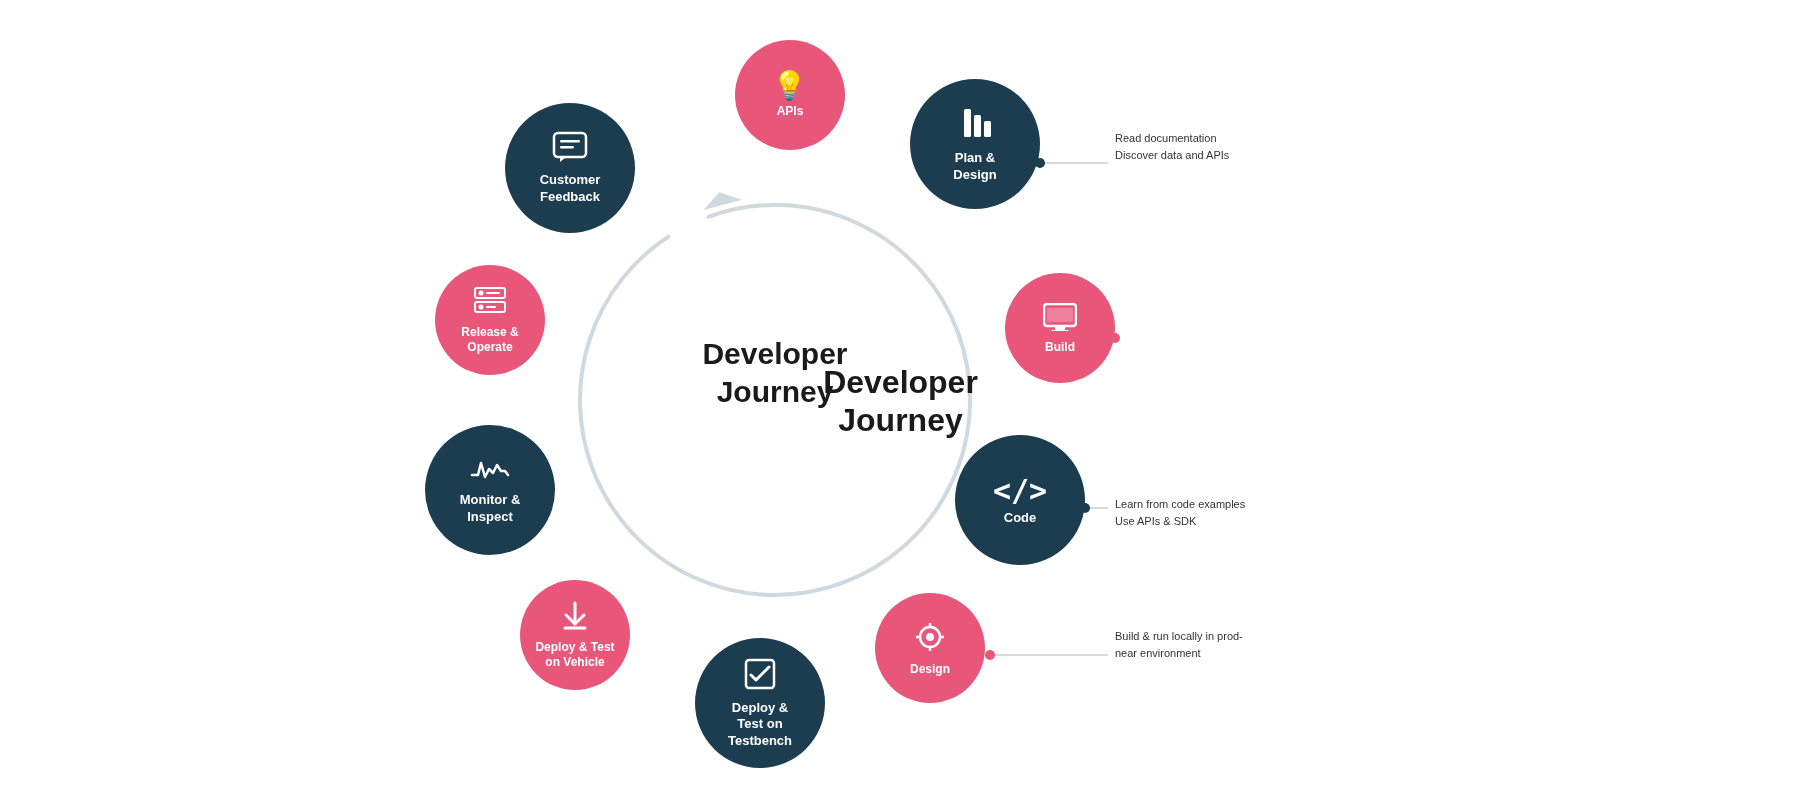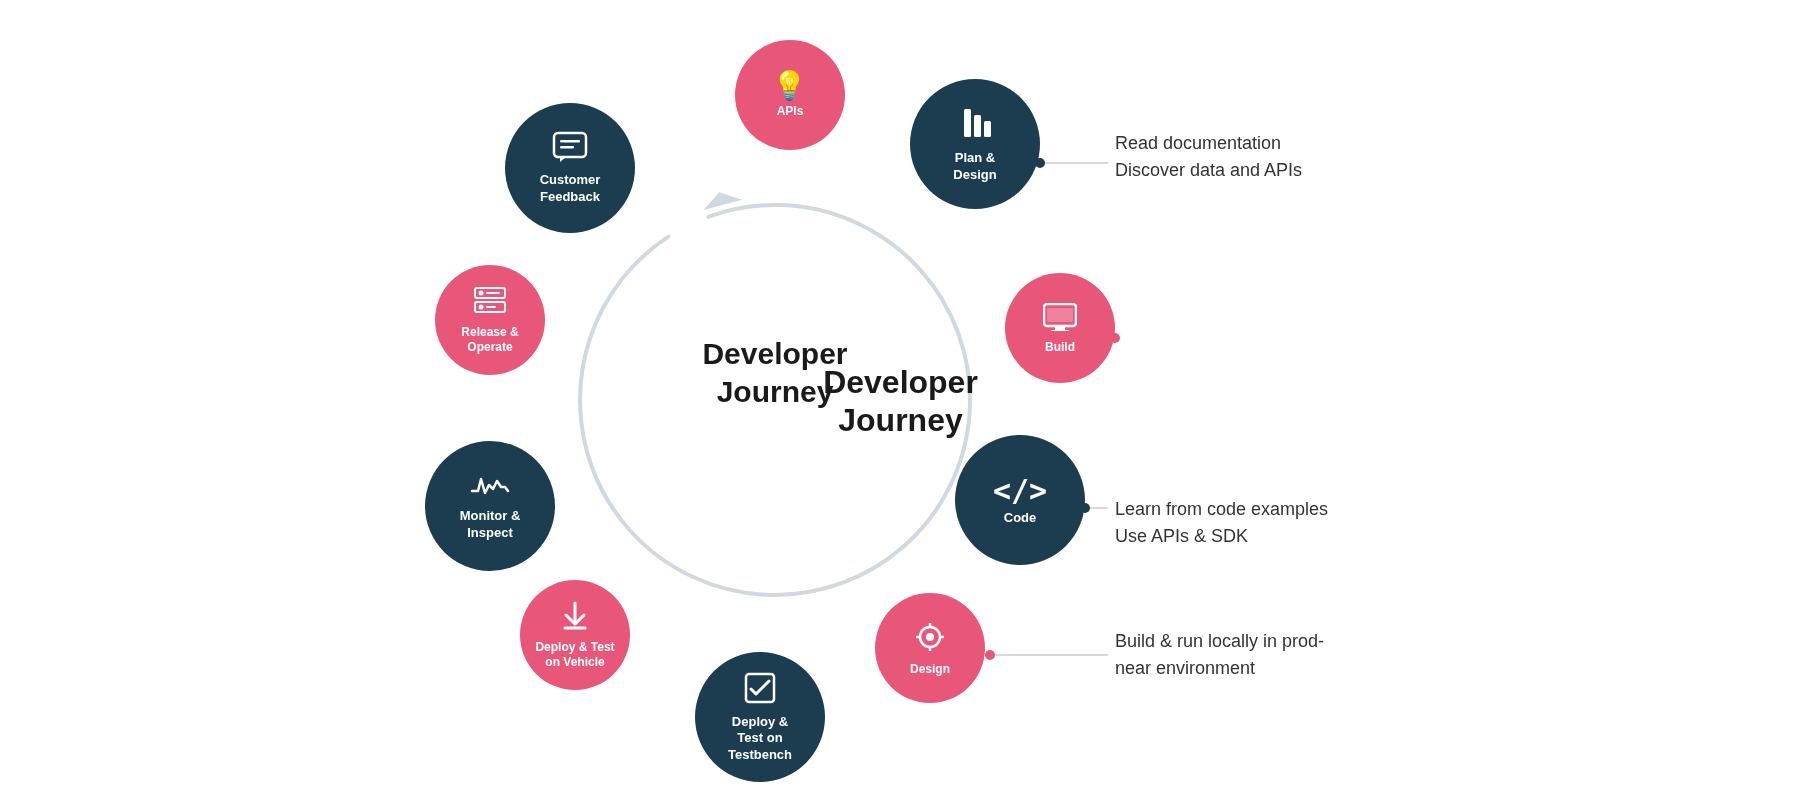--- a/index.html
+++ b/index.html
@@ -65,21 +65,21 @@
       font-size: 28px;
       margin-bottom: 4px;
       line-height: 1;
     }
     .node.large .node-icon {
       font-size: 32px;
     }
     
     .annotation {
       position: absolute;
-      font-size: 18px;
+      font-size: 11px;
       color: #333;
       line-height: 1.5;
       z-index: 5;
     }
   </style>
 </head>
 <body>
 
 <div class="diagram-container">
 
@@ -154,42 +154,42 @@
         <circle cx="16" cy="16" r="4" fill="white"></circle>
         <line x1="16" y1="2" x2="16" y2="6" stroke="white" stroke-width="2.5"></line>
         <line x1="16" y1="26" x2="16" y2="30" stroke="white" stroke-width="2.5"></line>
         <line x1="2" y1="16" x2="6" y2="16" stroke="white" stroke-width="2.5"></line>
         <line x1="26" y1="16" x2="30" y2="16" stroke="white" stroke-width="2.5"></line>
       </svg>
     </div>
     <div>Design</div>
   </div>
 
-  <div class="node dark large" style="left:695px;top:652px;align-items:center;">
+  <div class="node dark large" style="left:695px;top:638px;align-items:center;">
     <div class="node-icon">
       <svg width="34" height="34" viewBox="0 0 34 34" fill="none">
         <rect x="3" y="3" width="28" height="28" rx="3" stroke="white" stroke-width="2.5"></rect>
         <polyline points="8,18 13,23 26,10" stroke="white" stroke-width="3" fill="none" stroke-linecap="round" stroke-linejoin="round"></polyline>
       </svg>
     </div>
     <div style="line-height:1.25">Deploy &amp;<br>Test on<br>Testbench</div>
   </div>
 
   <div class="node pink small" style="left:520px;top:580px;">
     <div class="node-icon">
       <svg width="30" height="30" viewBox="0 0 30 30" fill="none">
         <line x1="15" y1="2" x2="15" y2="20" stroke="white" stroke-width="3" stroke-linecap="round"></line>
         <polyline points="6,14 15,23 24,14" stroke="white" stroke-width="3" fill="none" stroke-linecap="round" stroke-linejoin="round"></polyline>
         <line x1="5" y1="27" x2="25" y2="27" stroke="white" stroke-width="3" stroke-linecap="round"></line>
       </svg>
     </div>
     <div style="line-height:1.25">Deploy &amp; Test<br>on Vehicle</div>
   </div>
 
-  <div class="node dark large" style="left:425px;top:441px;">
+  <div class="node dark large" style="left:425px;top:425px;">
     <div class="node-icon">
       <svg width="40" height="28" viewBox="0 0 40 28" fill="none">
         <polyline points="2,20 8,20 11,8 15,22 19,14 23,18 27,10 31,16 35,16 38,20" stroke="white" stroke-width="2.5" fill="none" stroke-linecap="round" stroke-linejoin="round"></polyline>
       </svg>
     </div>
     <div style="line-height:1.3">Monitor &amp;<br>Inspect</div>
   </div>
 
   <div class="node pink small" style="left:435px;top:265px;">
     <div class="node-icon">

